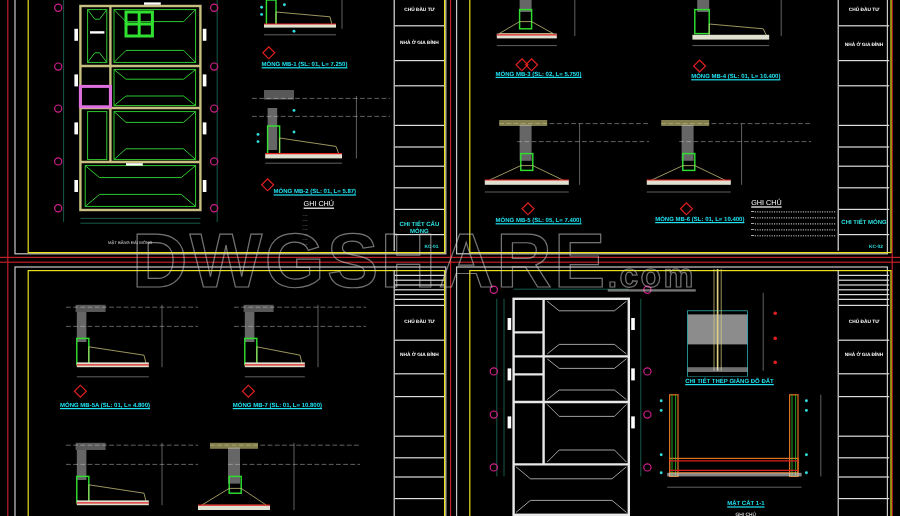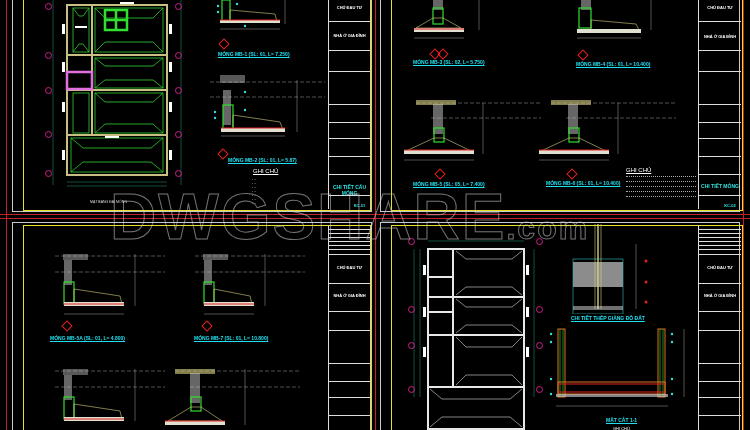--- a/index.html
+++ b/index.html
@@ -11,21 +11,21 @@
   .tb{position:absolute;border-left:1px solid #ddd;}
   .tb-row{position:absolute;left:0;right:0;border-top:1px solid #ddd;}
   .tb-val{position:absolute;left:0;right:0;text-align:center;font-size:4px;color:#fff;font-weight:bold;}
   .tb-title{position:absolute;left:0;right:0;text-align:center;font-size:5px;color:#2fe0e0;font-weight:bold;}
   .cap{position:absolute;font-size:5px;color:#20e0f0;font-weight:bold;text-decoration:underline;white-space:nowrap;}
   .note-title{position:absolute;font-size:6px;color:#fff;text-decoration:underline;}
   .note-line{position:absolute;font-size:3px;color:#ddd;white-space:nowrap;}
   .bubble{position:absolute;width:7px;height:7px;border:1px solid #d0208a;border-radius:50%;box-sizing:border-box;}
   .bubble-red{position:absolute;width:8px;height:8px;border:1px solid #e02020;transform:rotate(45deg);box-sizing:border-box;}
   .watermark{position:absolute;left:110px;top:180px;font-size:64px;font-weight:bold;letter-spacing:2px;color:transparent;-webkit-text-stroke:1px rgba(210,210,210,0.55);white-space:nowrap;}
-  .watermark .dom{font-size:32px;}
+  .watermark .dom{font-size:28px;text-decoration:underline;}
   svg{position:absolute;}
 </style>
 </head>
 <body>
 
 <div class="redline" style="left:0;top:214px;width:750px;height:1px;"></div>
 <div class="redline" style="left:0;top:218px;width:750px;height:1px;"></div>
 <div class="redline" style="left:375px;top:0;width:1px;height:430px;"></div>
 <div class="redline" style="left:6px;top:0;width:1px;height:430px;"></div>
 <div class="redline" style="left:743px;top:0;width:1px;height:430px;"></div>

